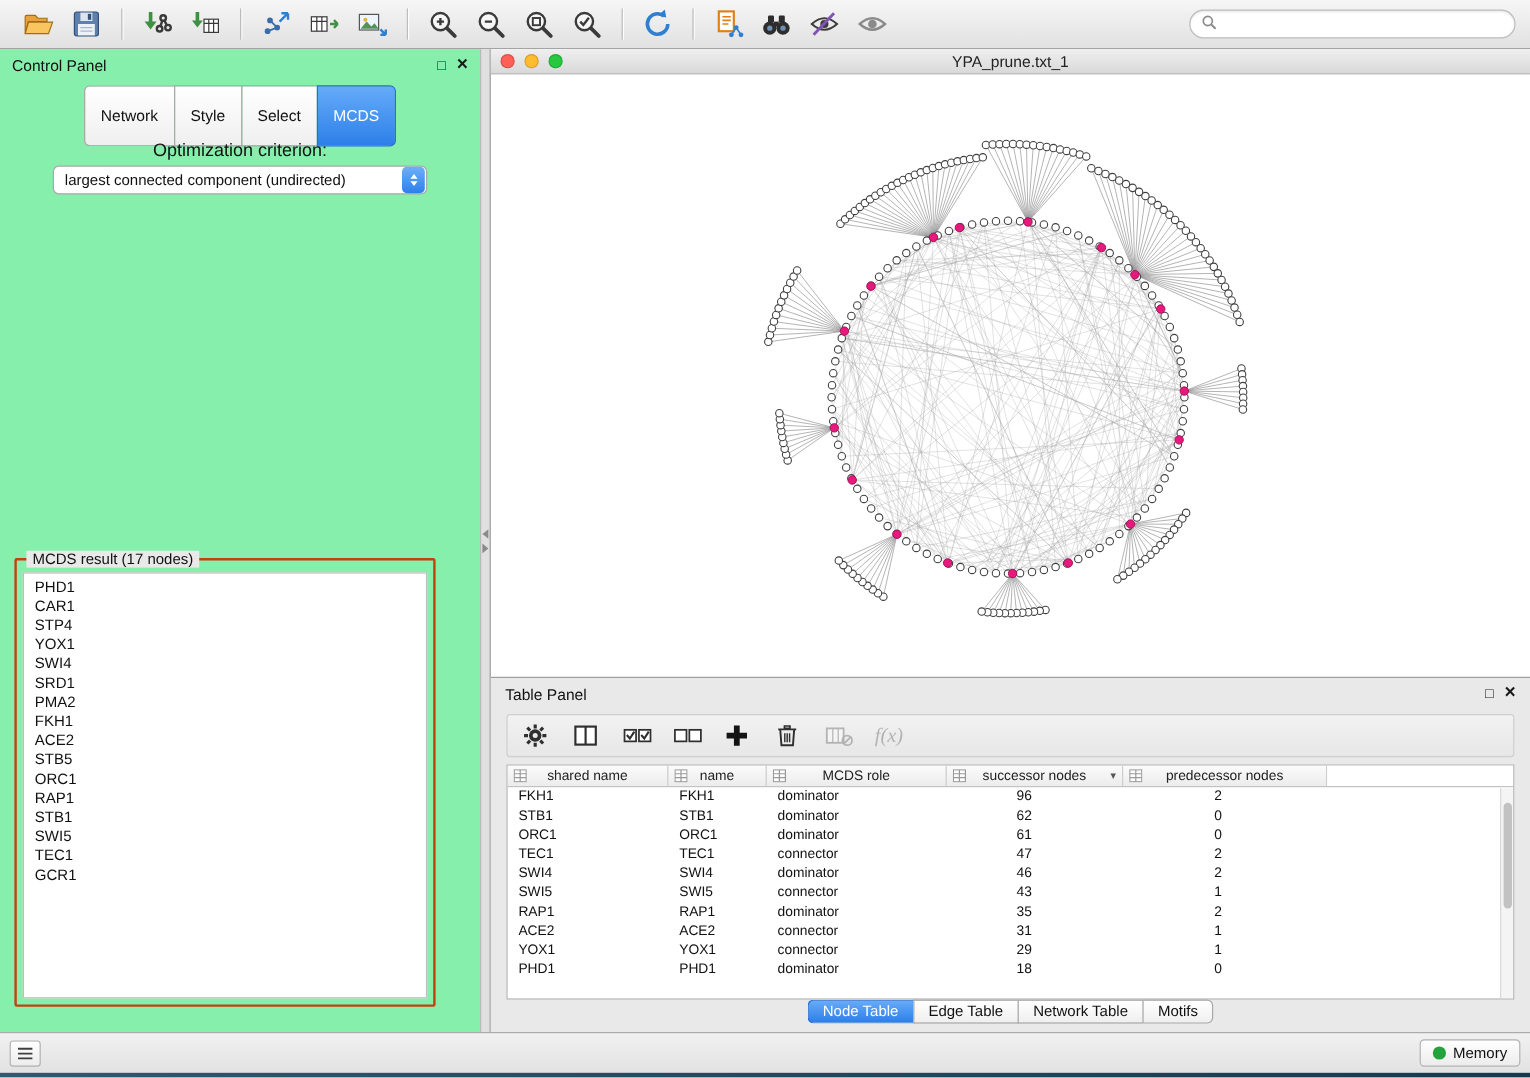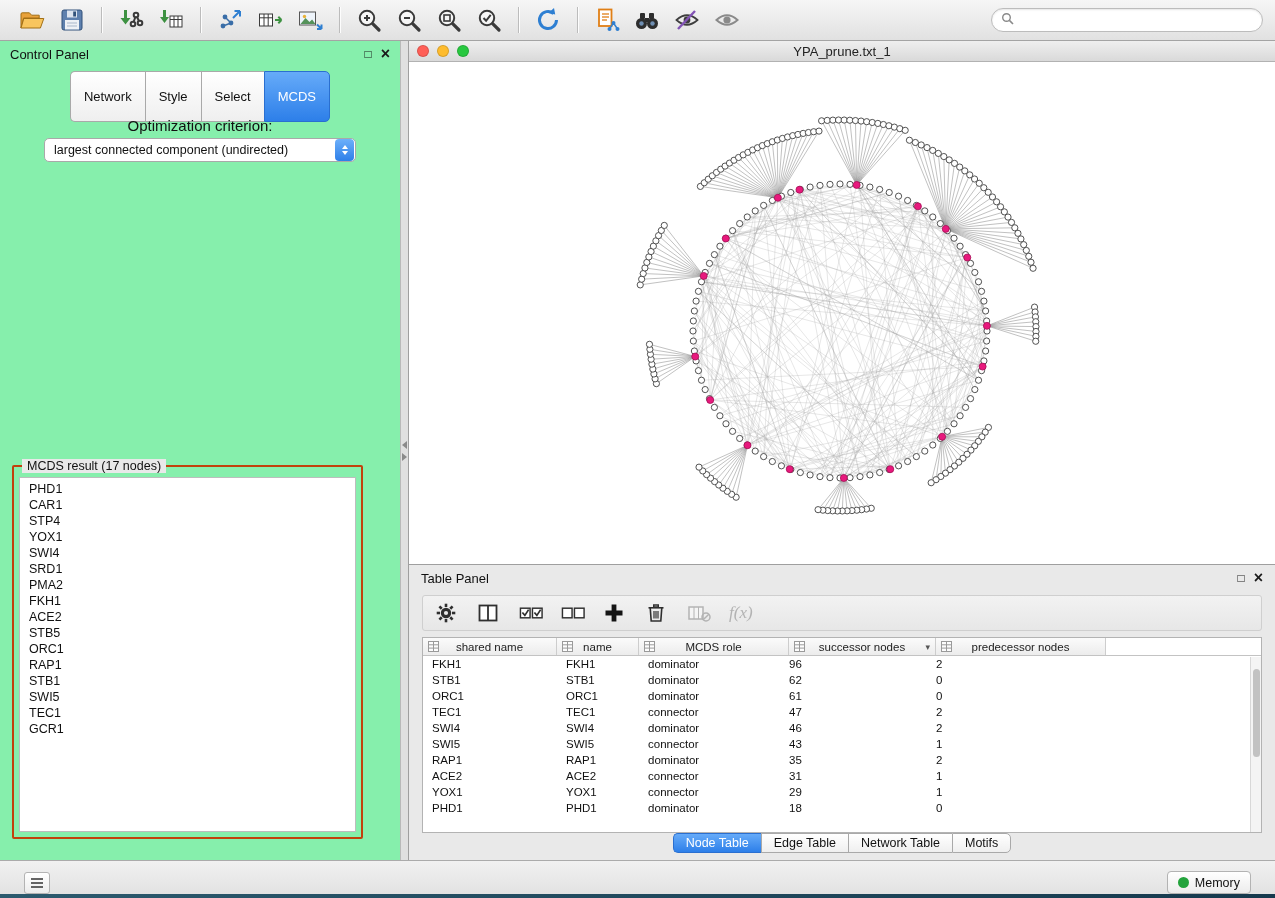--- a/index.html
+++ b/index.html
@@ -63,29 +63,29 @@
 .table-box{margin:6px 13px 0 13px;height:196px;background:#fff;border:1px solid #b3b3b3;position:relative;overflow:hidden}
 .thead{display:flex;height:18px;background:linear-gradient(#fbfbfb,#ececec);border-bottom:1px solid #c3c3c3}
 .th{position:relative;font-size:11.5px;display:flex;align-items:center;justify-content:center;border-right:1px solid #cdcdcd;color:#222}
 .th .sort-ic{position:absolute;left:5px;top:3px}
 .th .col-arrow{position:absolute;right:5px;font-size:9px;color:#555}
 .th.filler{flex:1;border-right:none;background:#fff}
 .tr{display:flex;height:16px;align-items:center}
 .td{font-size:11.5px;white-space:nowrap;overflow:hidden}
 .c0{width:134px}.c1{width:82px}.c2{width:150px}.c3{width:147px}.c4{width:170px}
 .td.c0,.td.c1,.td.c2{padding-left:9px}
-.td.num{text-align:left}
+.td.num{text-align:center}
 .td.c3{padding-right:18px}
 .td.c4{padding-right:12px}
 .vscroll{position:absolute;top:19px;right:0;bottom:0;width:11px;background:#f4f4f4;border-left:1px solid #d8d8d8}
 .vthumb{position:absolute;top:12px;left:1.5px;width:7px;height:88px;background:#c2c2c2;border-radius:4px}
 .tp-tabs{position:absolute;left:0;right:0;bottom:7px;display:flex;justify-content:center}
 .tp-tabs .seg-tab{font-size:12.5px;padding:2px 12px}
 
-.statusbar{flex:0 0 34px;background:linear-gradient(#f1f1f1,#e2e2e2);border-top:1px solid #ababab;display:flex;align-items:flex-end;padding:0 24px}
+.statusbar{flex:0 0 34px;background:linear-gradient(#f1f1f1,#e2e2e2);border-top:1px solid #ababab;display:flex;align-items:center;padding:0 8px}
 .hamb{width:26px;height:22px;border:1px solid #b3b3b3;border-radius:3px;background:linear-gradient(#fff,#ececec);display:flex;align-items:center;justify-content:center}
 .memory-btn{margin-left:auto;height:23px;border:1px solid #b3b3b3;border-radius:4px;background:linear-gradient(#fff,#ececec);display:flex;align-items:center;gap:6px;padding:0 10px;font-size:12.5px;color:#111}
 .mem-dot{width:11px;height:11px;border-radius:50%}
 .desktop-strip{flex:0 0 4px;background:linear-gradient(90deg,#2c5a6e,#16394d)}
 </style>
 </head>
 <body>
 
 <div class="app">
 

